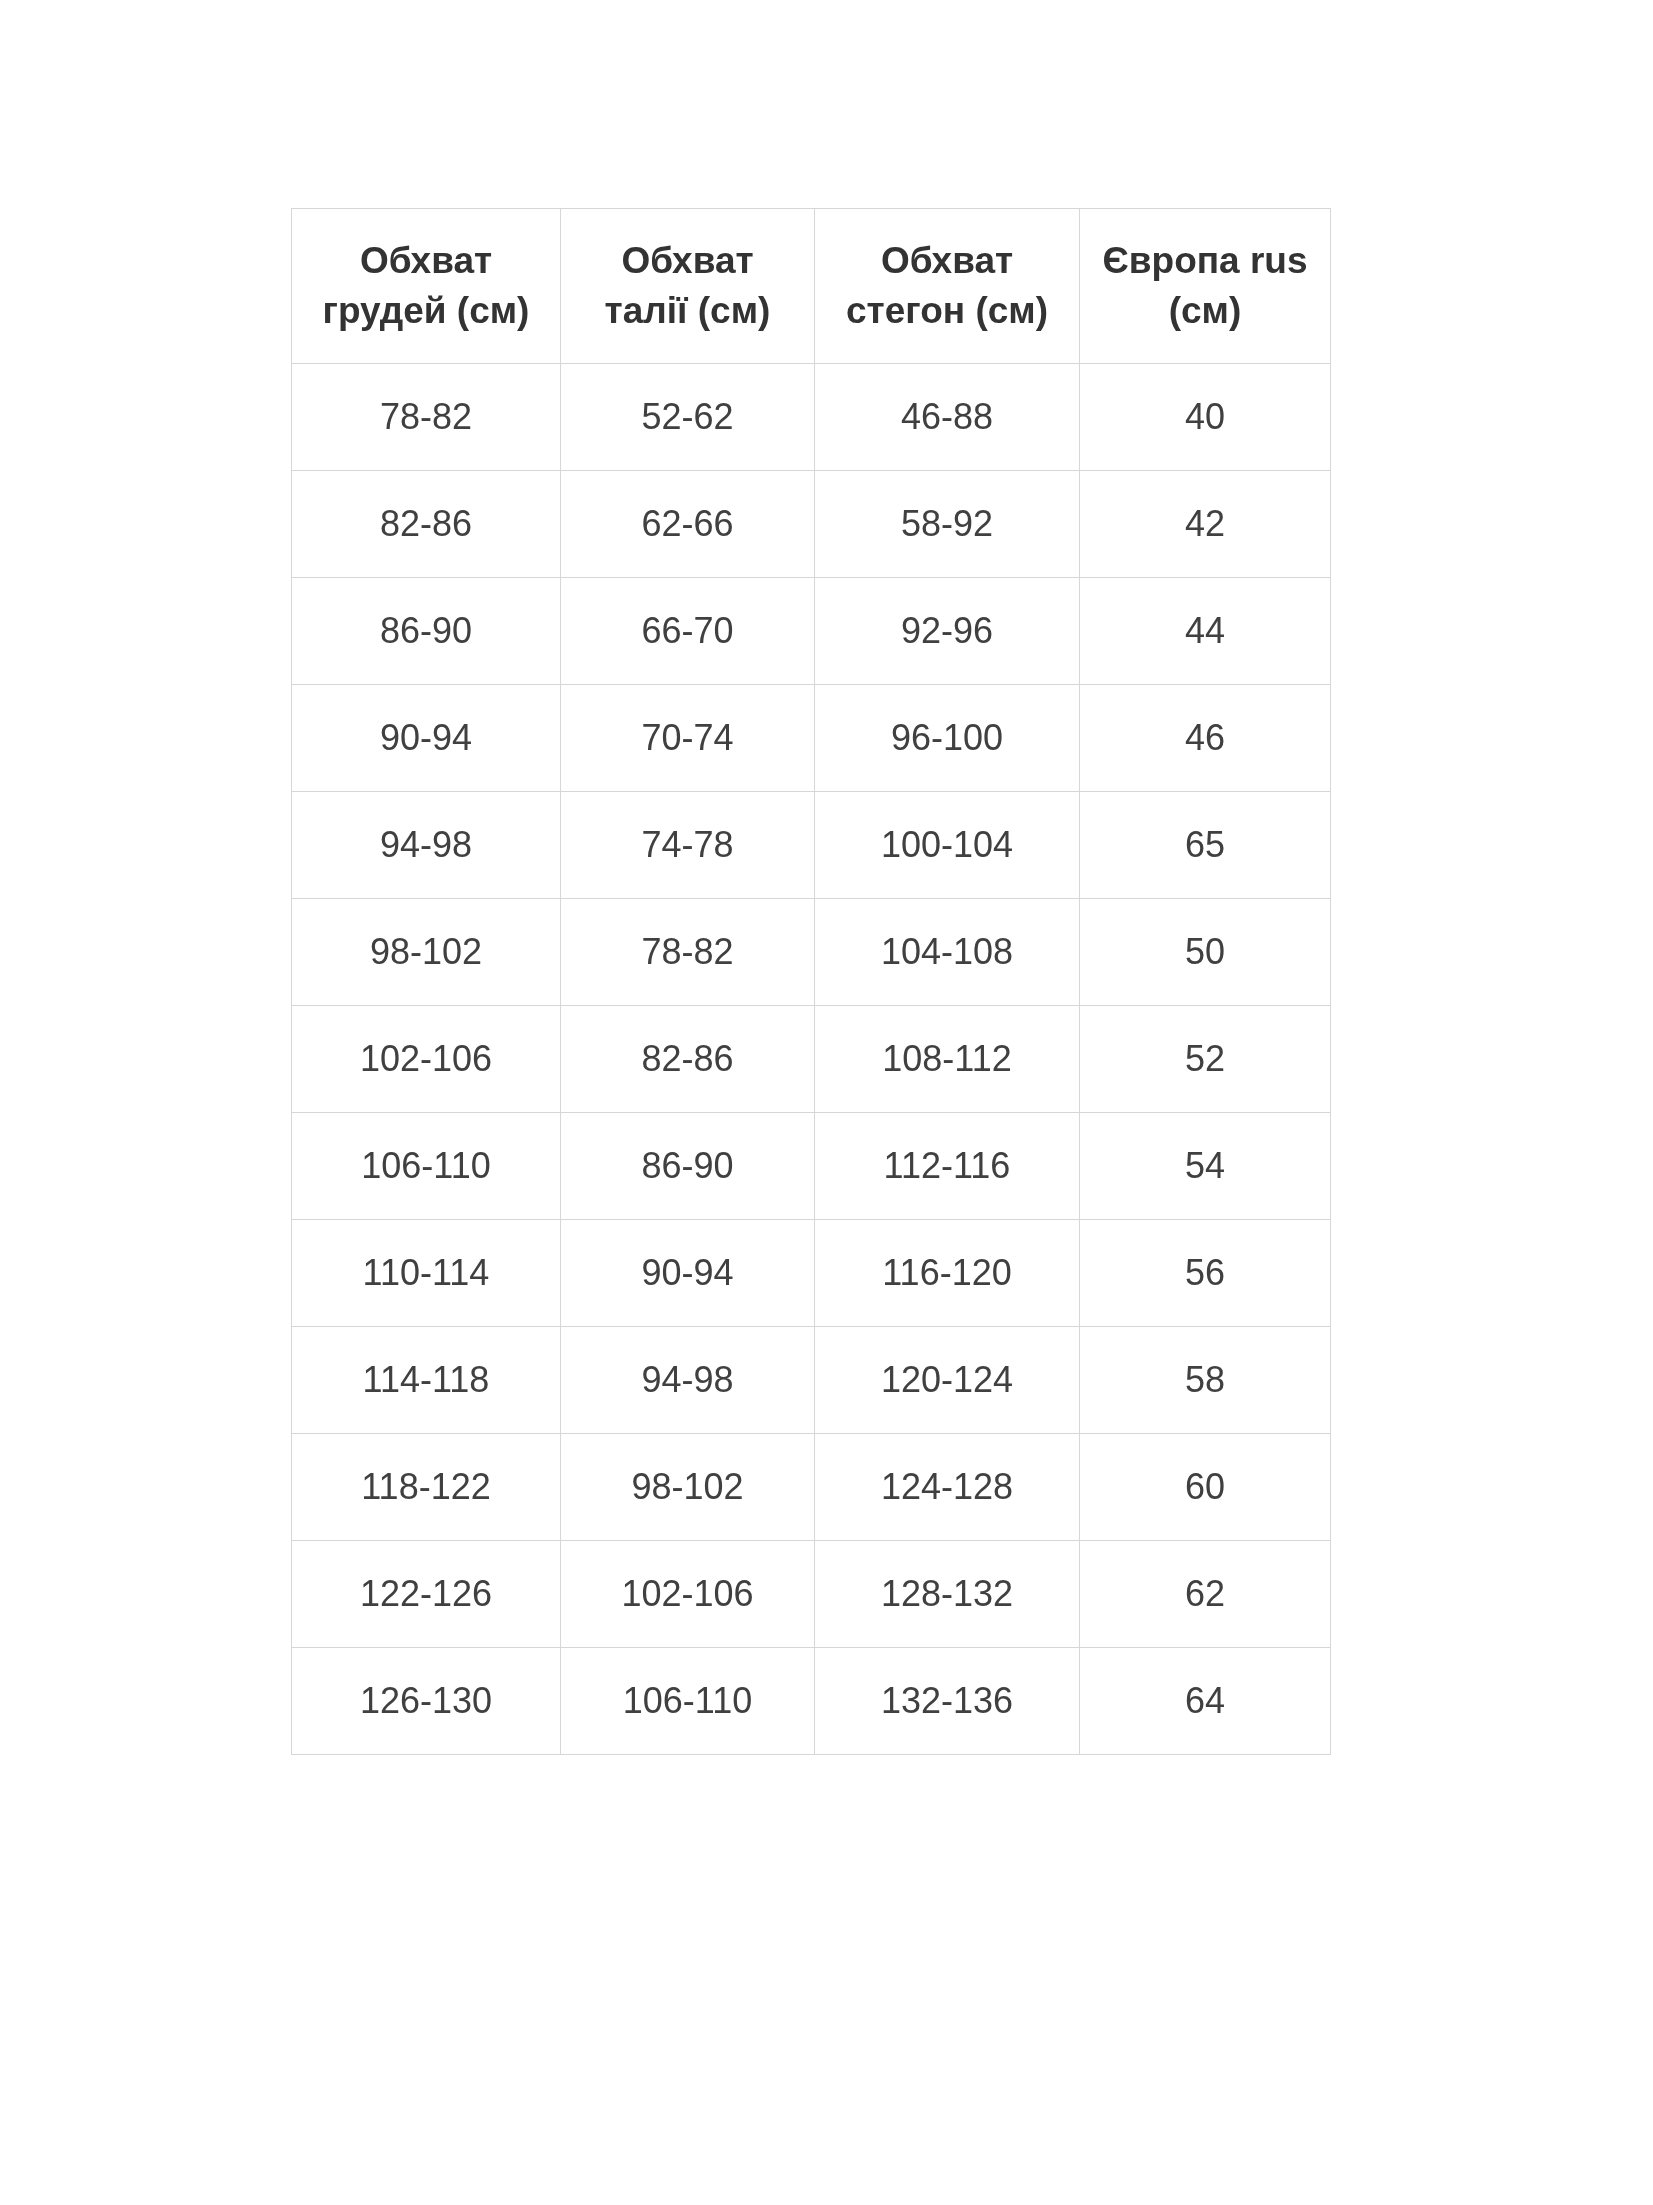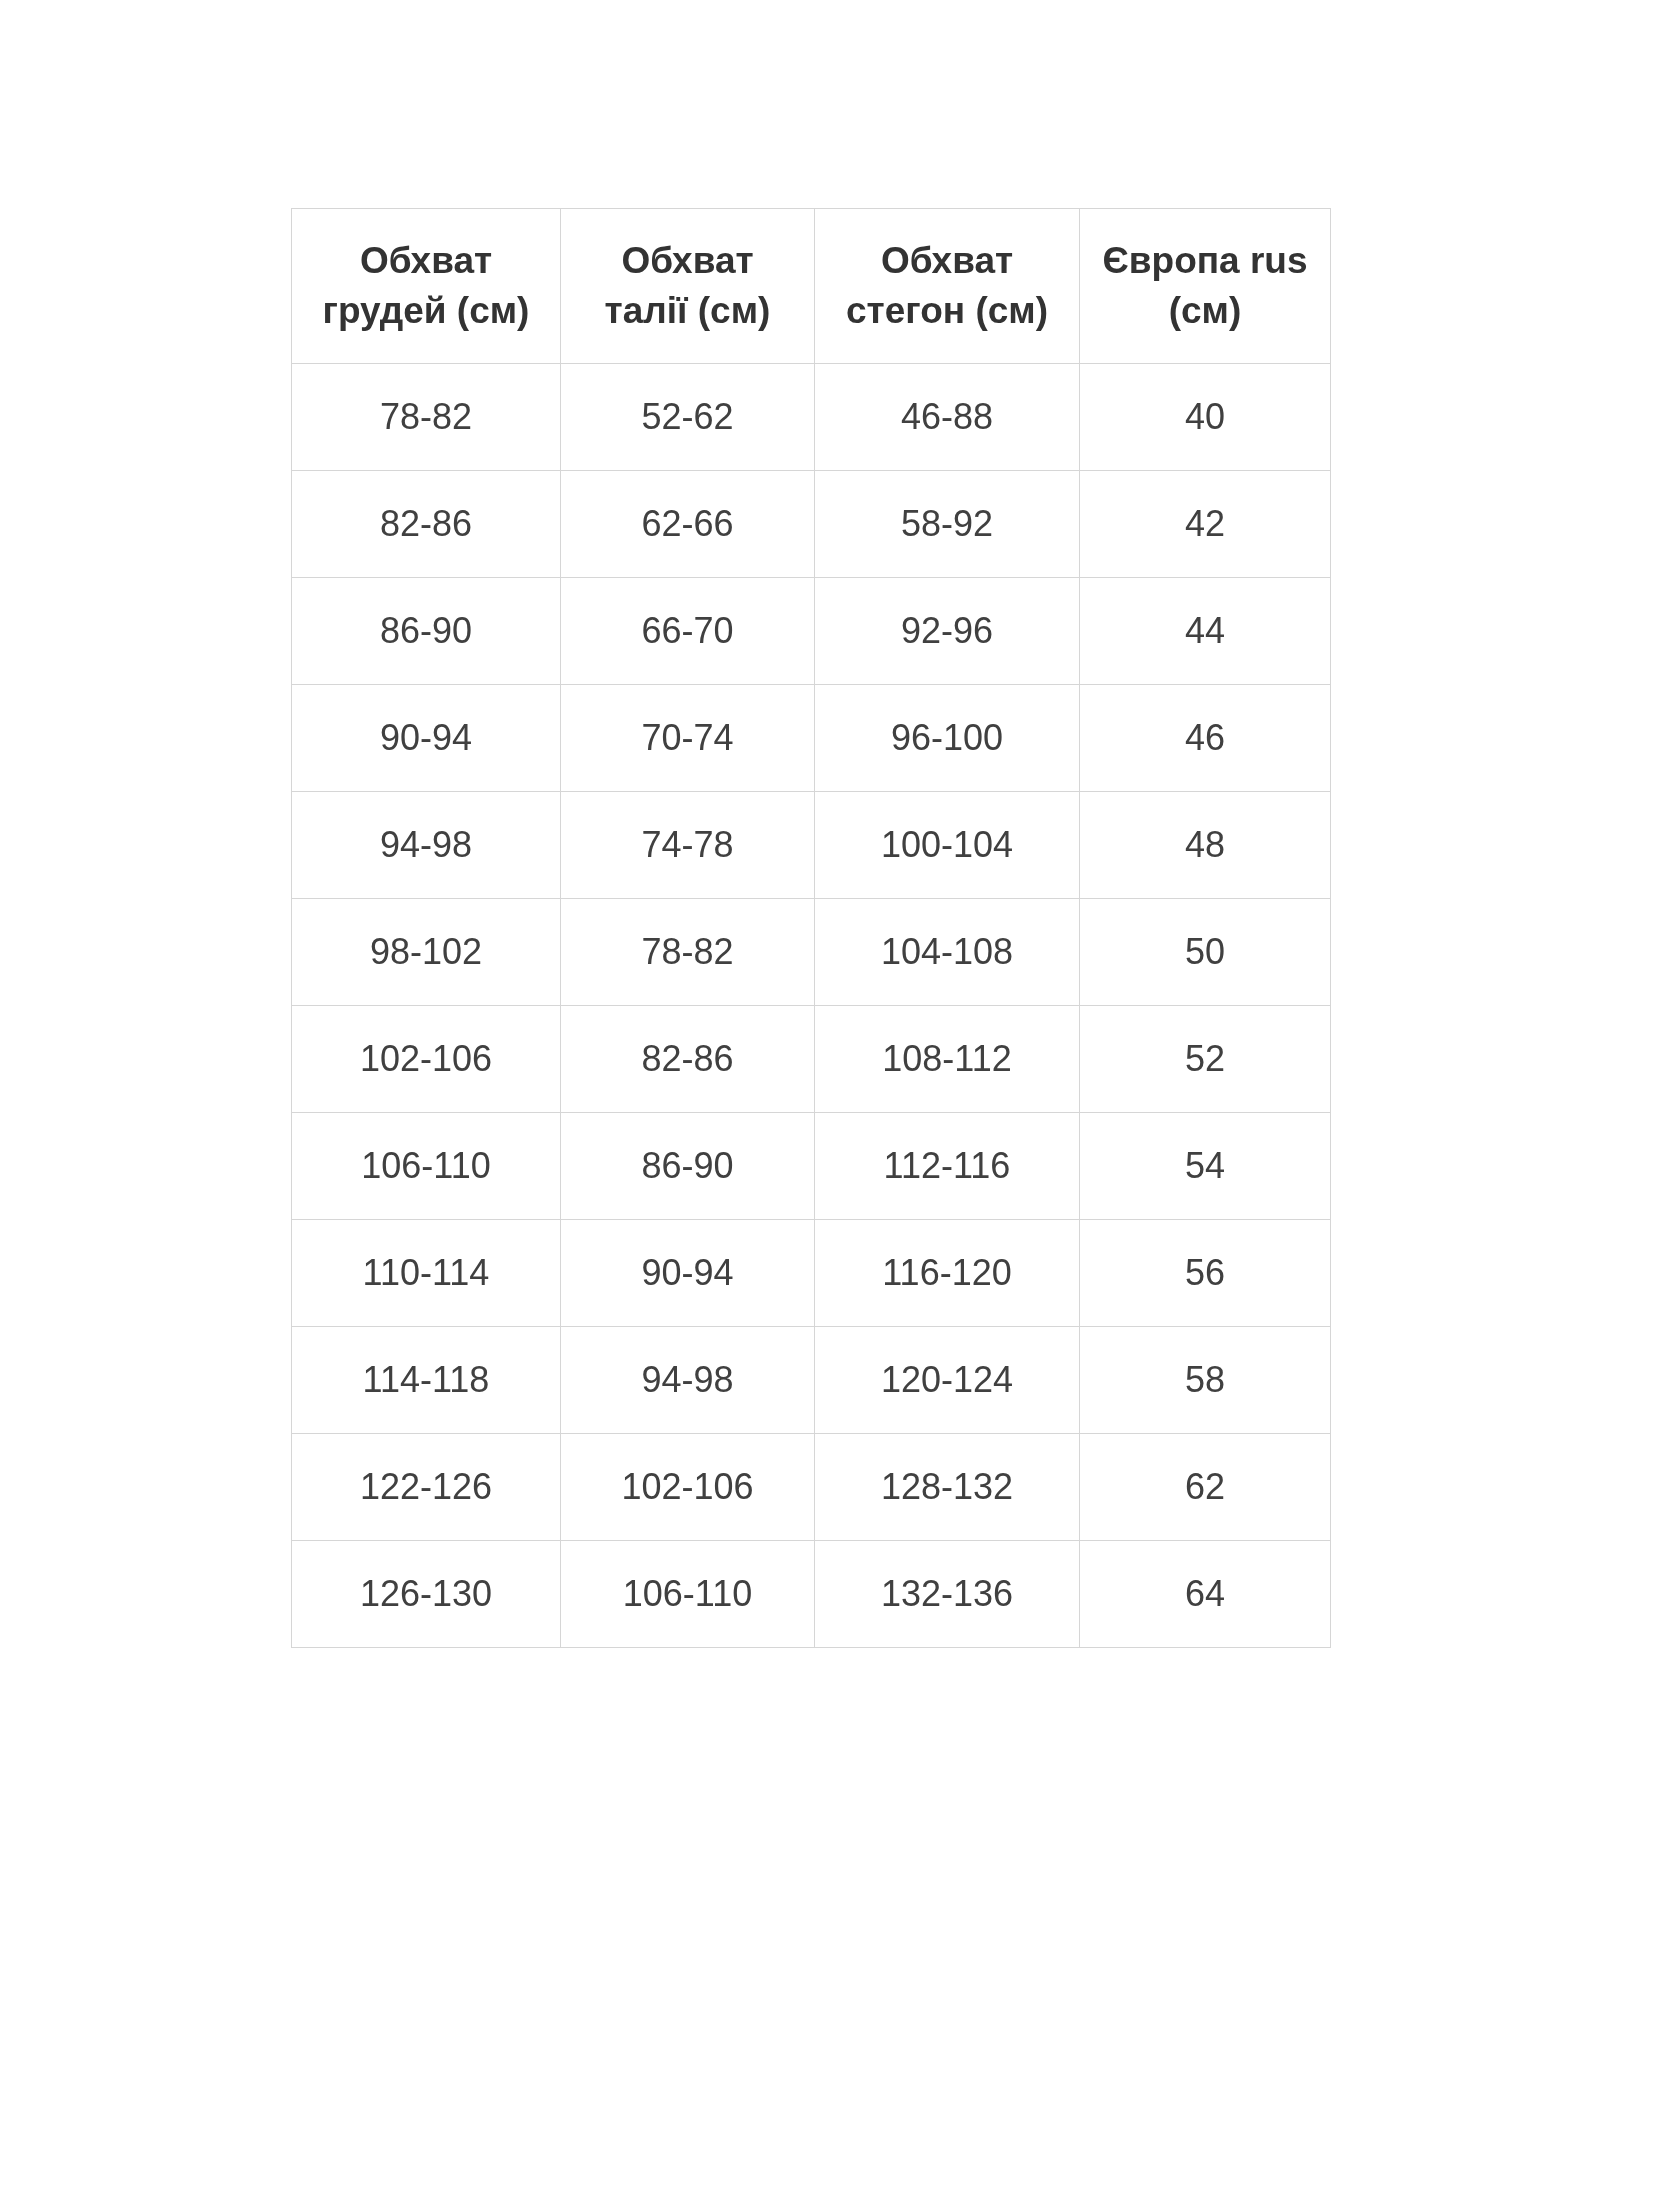--- a/index.html
+++ b/index.html
@@ -86,21 +86,21 @@
         <tr>
           <td>90-94</td>
           <td>70-74</td>
           <td>96-100</td>
           <td>46</td>
         </tr>
         <tr>
           <td>94-98</td>
           <td>74-78</td>
           <td>100-104</td>
-          <td>48</td>
+          <td>65</td>
         </tr>
         <tr>
           <td>98-102</td>
           <td>78-82</td>
           <td>104-108</td>
           <td>50</td>
         </tr>
         <tr>
           <td>102-106</td>
           <td>82-86</td>
@@ -119,20 +119,26 @@
           <td>116-120</td>
           <td>56</td>
         </tr>
         <tr>
           <td>114-118</td>
           <td>94-98</td>
           <td>120-124</td>
           <td>58</td>
         </tr>
         <tr>
+          <td>118-122</td>
+          <td>98-102</td>
+          <td>124-128</td>
+          <td>60</td>
+        </tr>
+        <tr>
           <td>122-126</td>
           <td>102-106</td>
           <td>128-132</td>
           <td>62</td>
         </tr>
         <tr>
           <td>126-130</td>
           <td>106-110</td>
           <td>132-136</td>
           <td>64</td>

